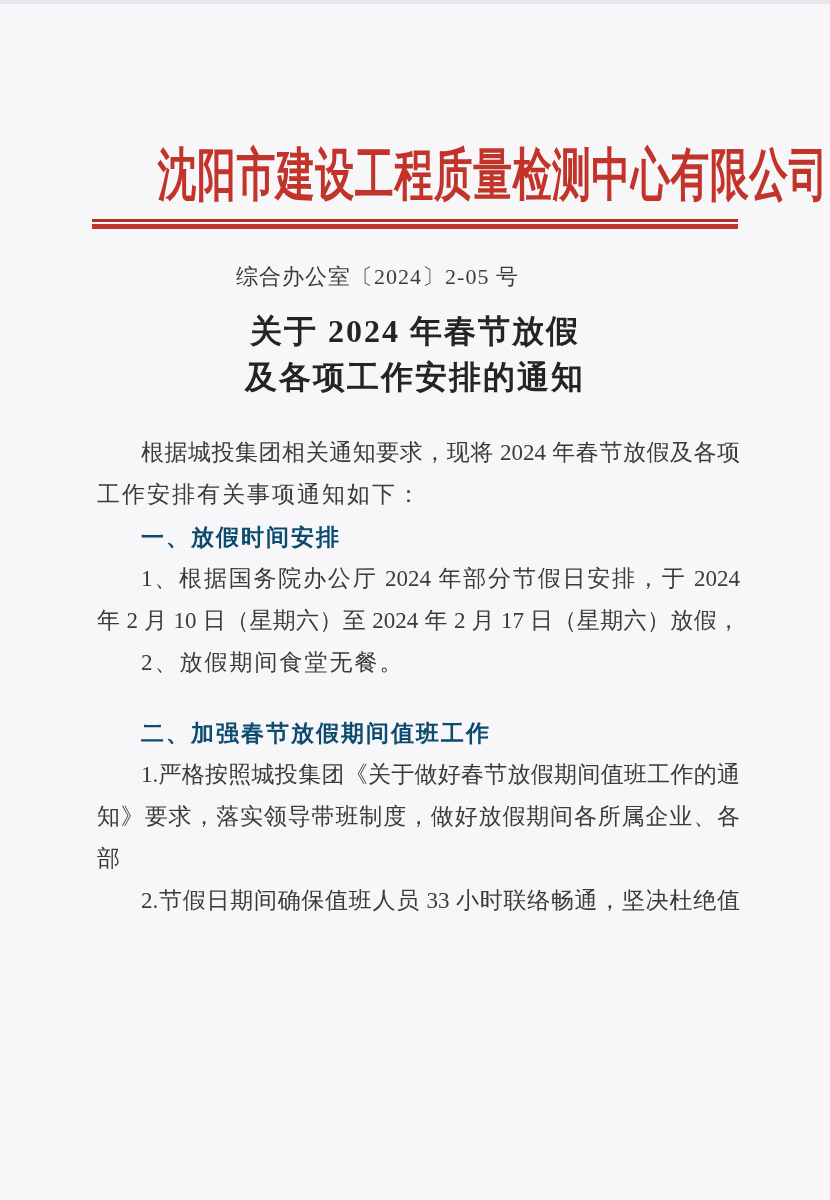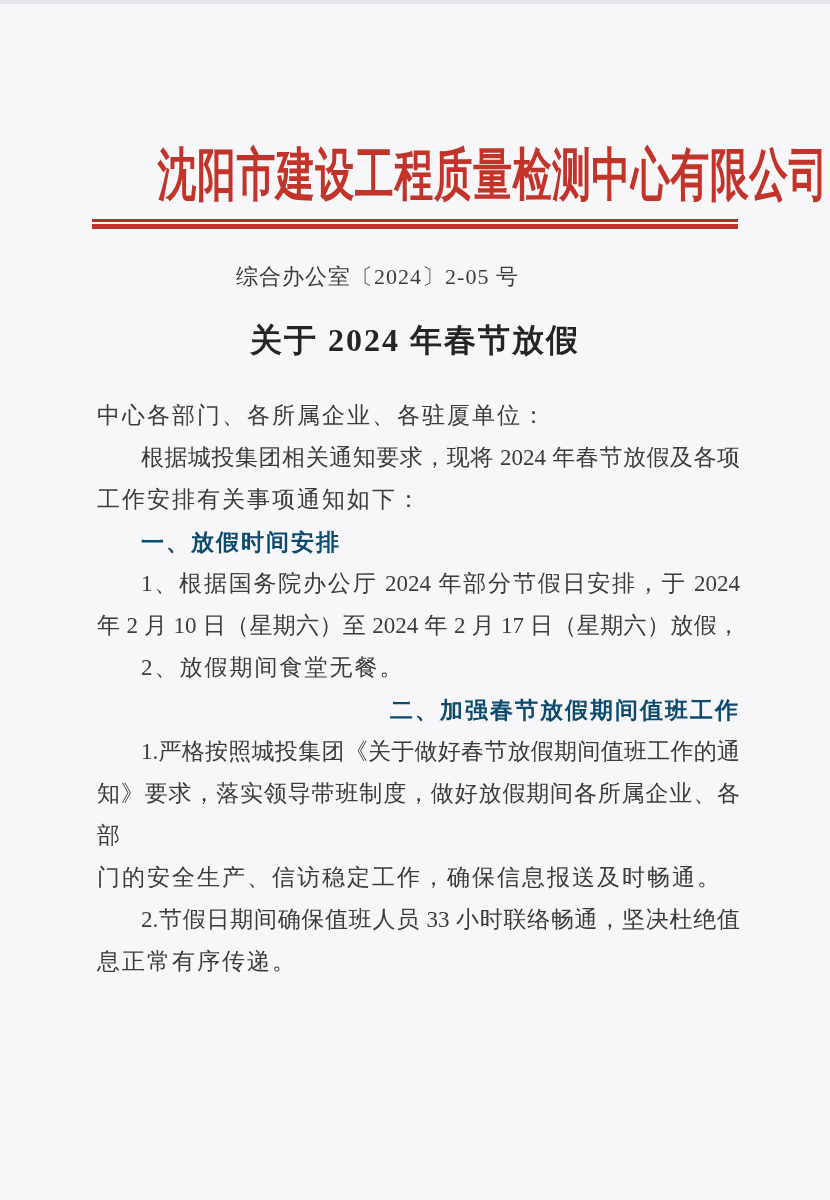--- a/index.html
+++ b/index.html
@@ -54,21 +54,21 @@
   .doc-number{
     width:755px;
     margin-top:33px;
     text-align:center;
     font-size:22px;
     letter-spacing:1px;
     color:var(--body-text,#3b3b3d);
   }
   
   .notice-title{
-    margin-top:25px;
+    margin-top:16px;
     text-align:center;
     font-weight:bold;
     font-size:32px;
     line-height:46px;
     letter-spacing:2px;
     color:#242426;
   }
   
   .body-text{
     margin:32px 90px 0 97px;
@@ -88,50 +88,48 @@
     text-align-last:justify;
     overflow:hidden;
   }
   .ln.indent{padding-left:44px;}
   .ln.heading{
     font-family:"Liberation Sans","DejaVu Sans",sans-serif;
     font-weight:700;
     letter-spacing:2px;
     color:#0c4a6e;
   }
-  .ln.gap-top{margin-top:0;text-align:right;}
+  .ln.gap-top{margin-top:28px;}
 </style>
 </head>
 <body>
 
 <div class="scan-edge"></div>
 
 <div class="page">
 
   <div class="company-wrap">
     <span class="company">沈阳市建设工程质量检测中心有限公司</span>
   </div>
 
   <div class="red-divider"></div>
 
   <div class="doc-number">综合办公室〔2024〕2-05 号</div>
 
   <div class="notice-title">
     <div>关于 2024 年春节放假</div>
+    <div>及各项工作安排的通知</div>
   </div>
 
   <div class="body-text">
-    <div class="ln">中心各部门、各所属企业、各驻厦单位：</div>
     <div class="ln indent justify">根据城投集团相关通知要求，现将 2024 年春节放假及各项</div>
     <div class="ln">工作安排有关事项通知如下：</div>
     <div class="ln indent heading">一、放假时间安排</div>
     <div class="ln indent justify">1、根据国务院办公厅 2024 年部分节假日安排，于 2024</div>
     <div class="ln justify">年 2 月 10 日（星期六）至 2024 年 2 月 17 日（星期六）放假，</div>
     <div class="ln indent">2、放假期间食堂无餐。</div>
     <div class="ln indent heading gap-top">二、加强春节放假期间值班工作</div>
     <div class="ln indent justify">1.严格按照城投集团《关于做好春节放假期间值班工作的通</div>
     <div class="ln justify">知》要求，落实领导带班制度，做好放假期间各所属企业、各部</div>
-    <div class="ln">门的安全生产、信访稳定工作，确保信息报送及时畅通。</div>
     <div class="ln indent justify">2.节假日期间确保值班人员 33 小时联络畅通，坚决杜绝值</div>
-    <div class="ln">息正常有序传递。</div>
   </div>
 
 </div>
 
 </body></html>

